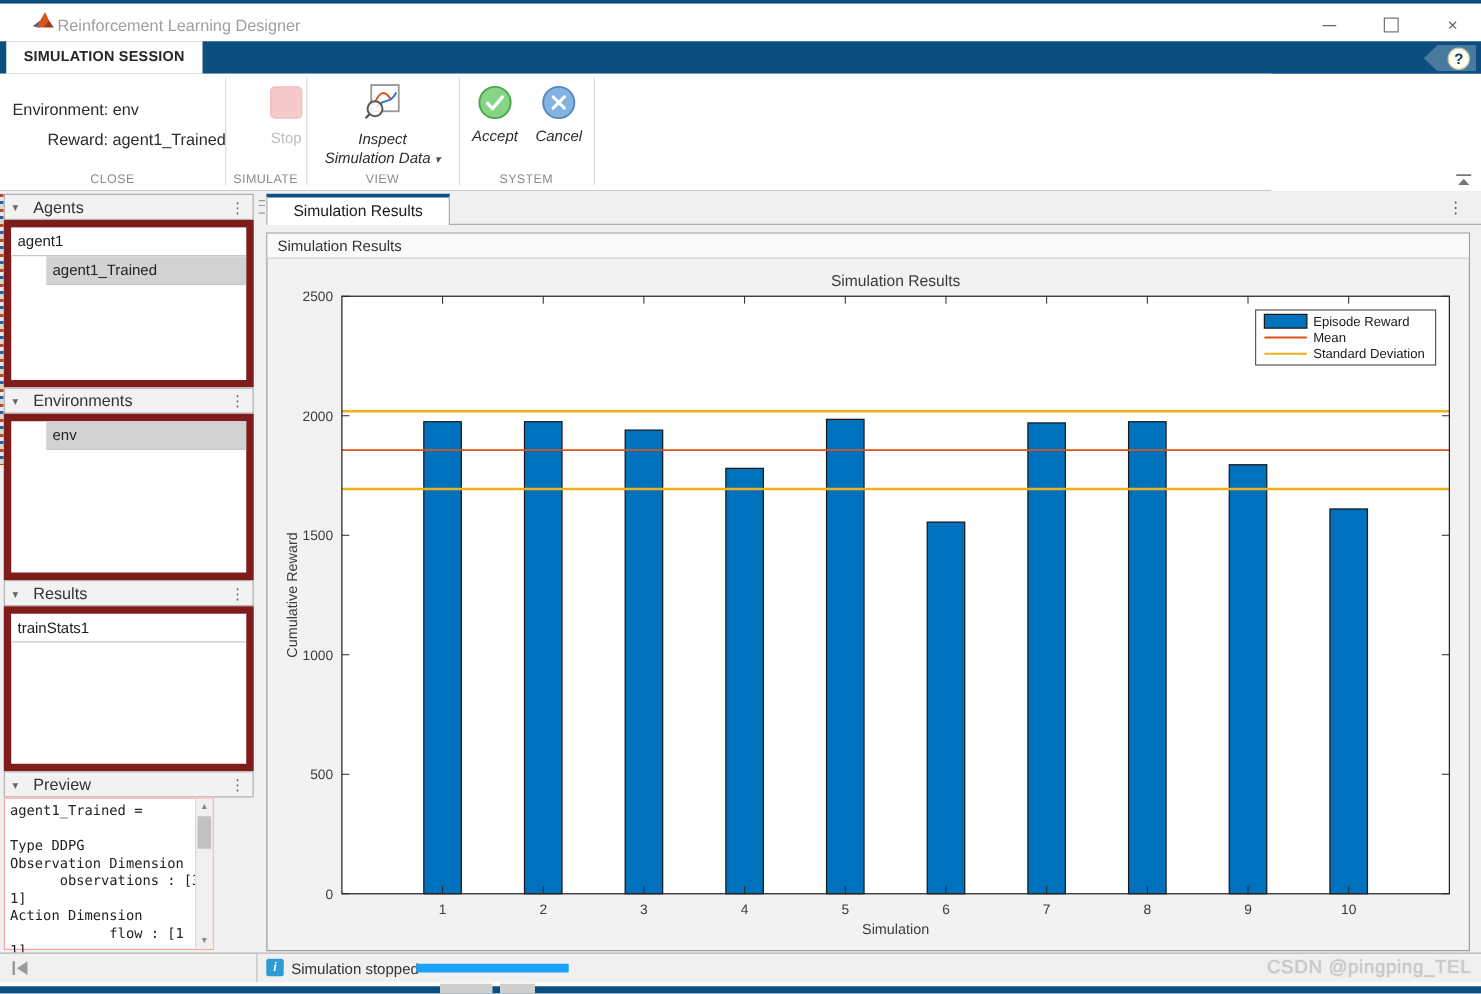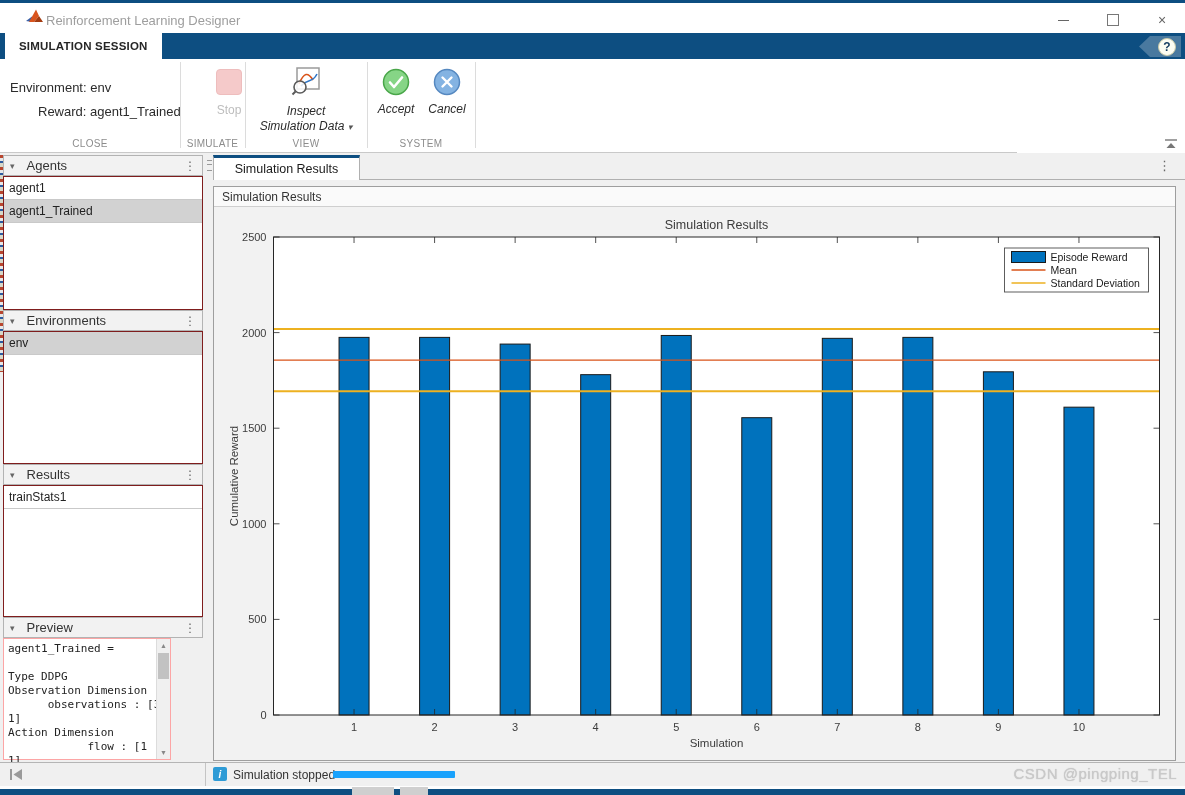--- a/index.html
+++ b/index.html
@@ -38,23 +38,23 @@
   .content-bg{left:0;top:153px;width:1185px;height:633px;background:#f0f0f0;}
 
   
   .sliver{left:0;top:155px;width:3px;height:217px;background:repeating-linear-gradient(180deg,#b8452e 0 3px,#e8e8e8 3px 6px,#2c5aa0 6px 8px,#d8d8c8 8px 12px);}
 
   
   .panel-hdr{left:3px;width:200px;height:21px;background:#f2f2f2;border:1px solid #b3b3b3;box-sizing:border-box;display:flex;align-items:center;cursor:pointer;}
   .panel-hdr .tri{margin-left:6px;font-size:9px;color:#666;}
   .panel-hdr .ttl{margin-left:12px;font-size:13px;color:#333;}
   .panel-hdr .dots{margin-left:auto;margin-right:6px;font-size:12px;color:#666;cursor:pointer;}
-  .panel-list{left:3px;width:200px;background:#fff;border:1px solid #7f1d1d;box-sizing:border-box;overflow:hidden;}
+  .panel-list{left:3px;width:200px;background:#fff;border:6px solid #7f1d1d;box-sizing:border-box;overflow:hidden;}
   .list-item{height:22px;line-height:22px;padding-left:5px;font-size:12px;color:#222;border-bottom:1px solid #c9c9c9;cursor:pointer;background:#fff;}
-  .list-item.sel{background:#d2d2d2;}
+  .list-item.sel{background:#d2d2d2;margin-left:28px;}
   .preview-body{left:3px;top:638px;width:168px;height:122px;background:#fff;border:1px solid #fca5a5;box-sizing:border-box;}
   .preview-text{position:absolute;left:4px;top:3px;width:178px;font-family:"DejaVu Sans Mono",monospace;font-size:11px;line-height:14px;color:#222;white-space:pre;}
   .scrollbar{position:absolute;right:0;top:0;width:14px;height:100%;background:#f0f0f0;border-left:1px solid #dcdcdc;box-sizing:border-box;}
   .sb-arrow{position:absolute;left:0;width:13px;height:13px;display:flex;align-items:center;justify-content:center;font-size:7px;color:#888;cursor:pointer;}
   .sb-thumb{position:absolute;left:1px;top:14px;width:11px;height:26px;background:#c2c2c2;cursor:pointer;}
 
   
   .splitter{left:205px;top:153px;width:8px;height:609px;background:#f0f0f0;cursor:col-resize;}
   .split-grip{left:207px;top:160px;width:5px;height:9px;border-top:1px solid #999;border-bottom:1px solid #999;background:linear-gradient(#f0f0f0 3px,#999 3px,#999 4px,#f0f0f0 4px);}
 

